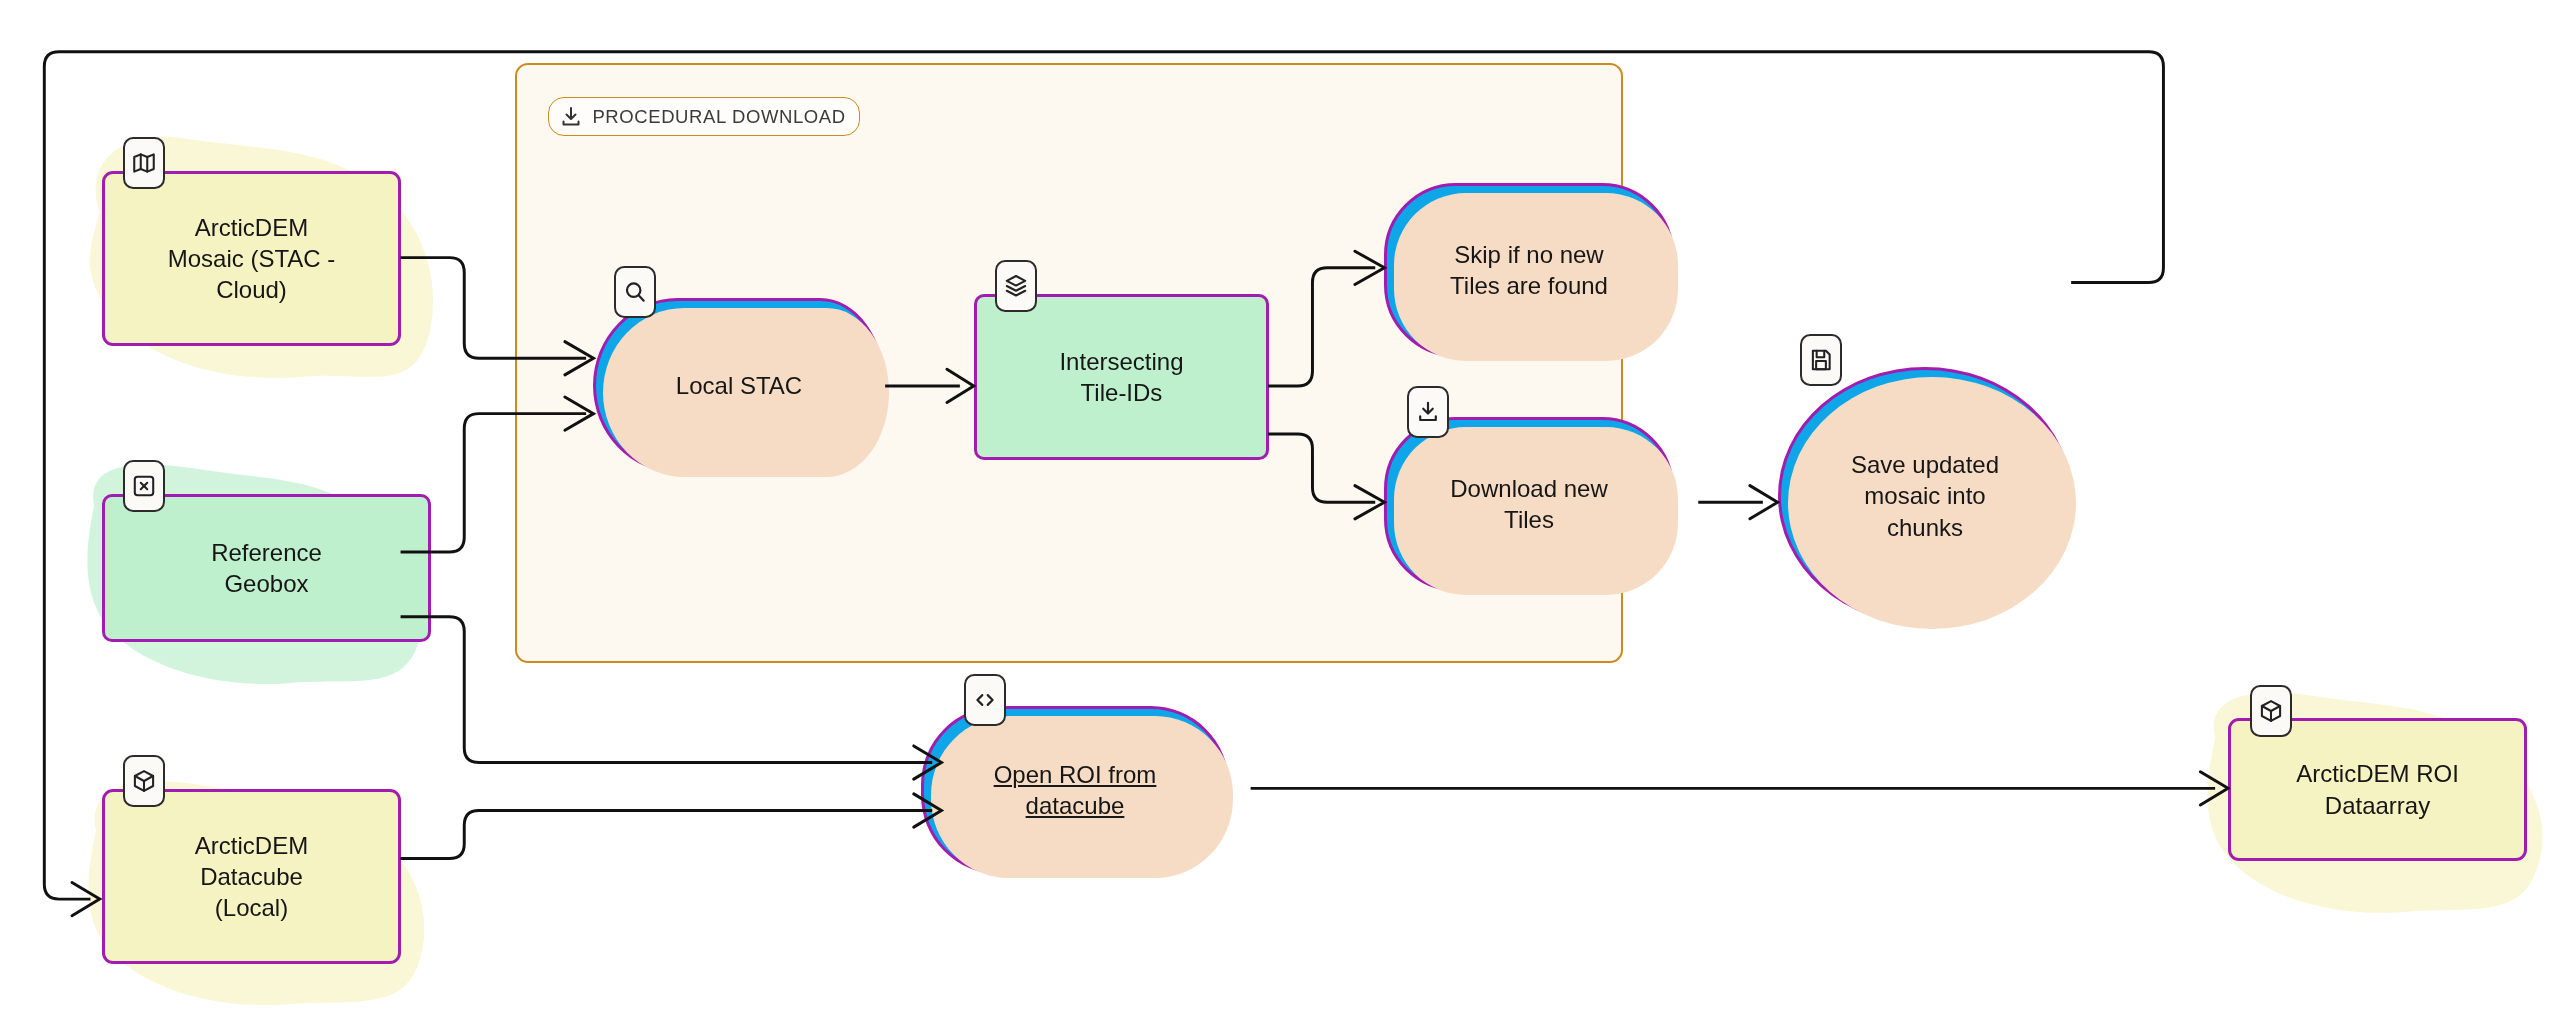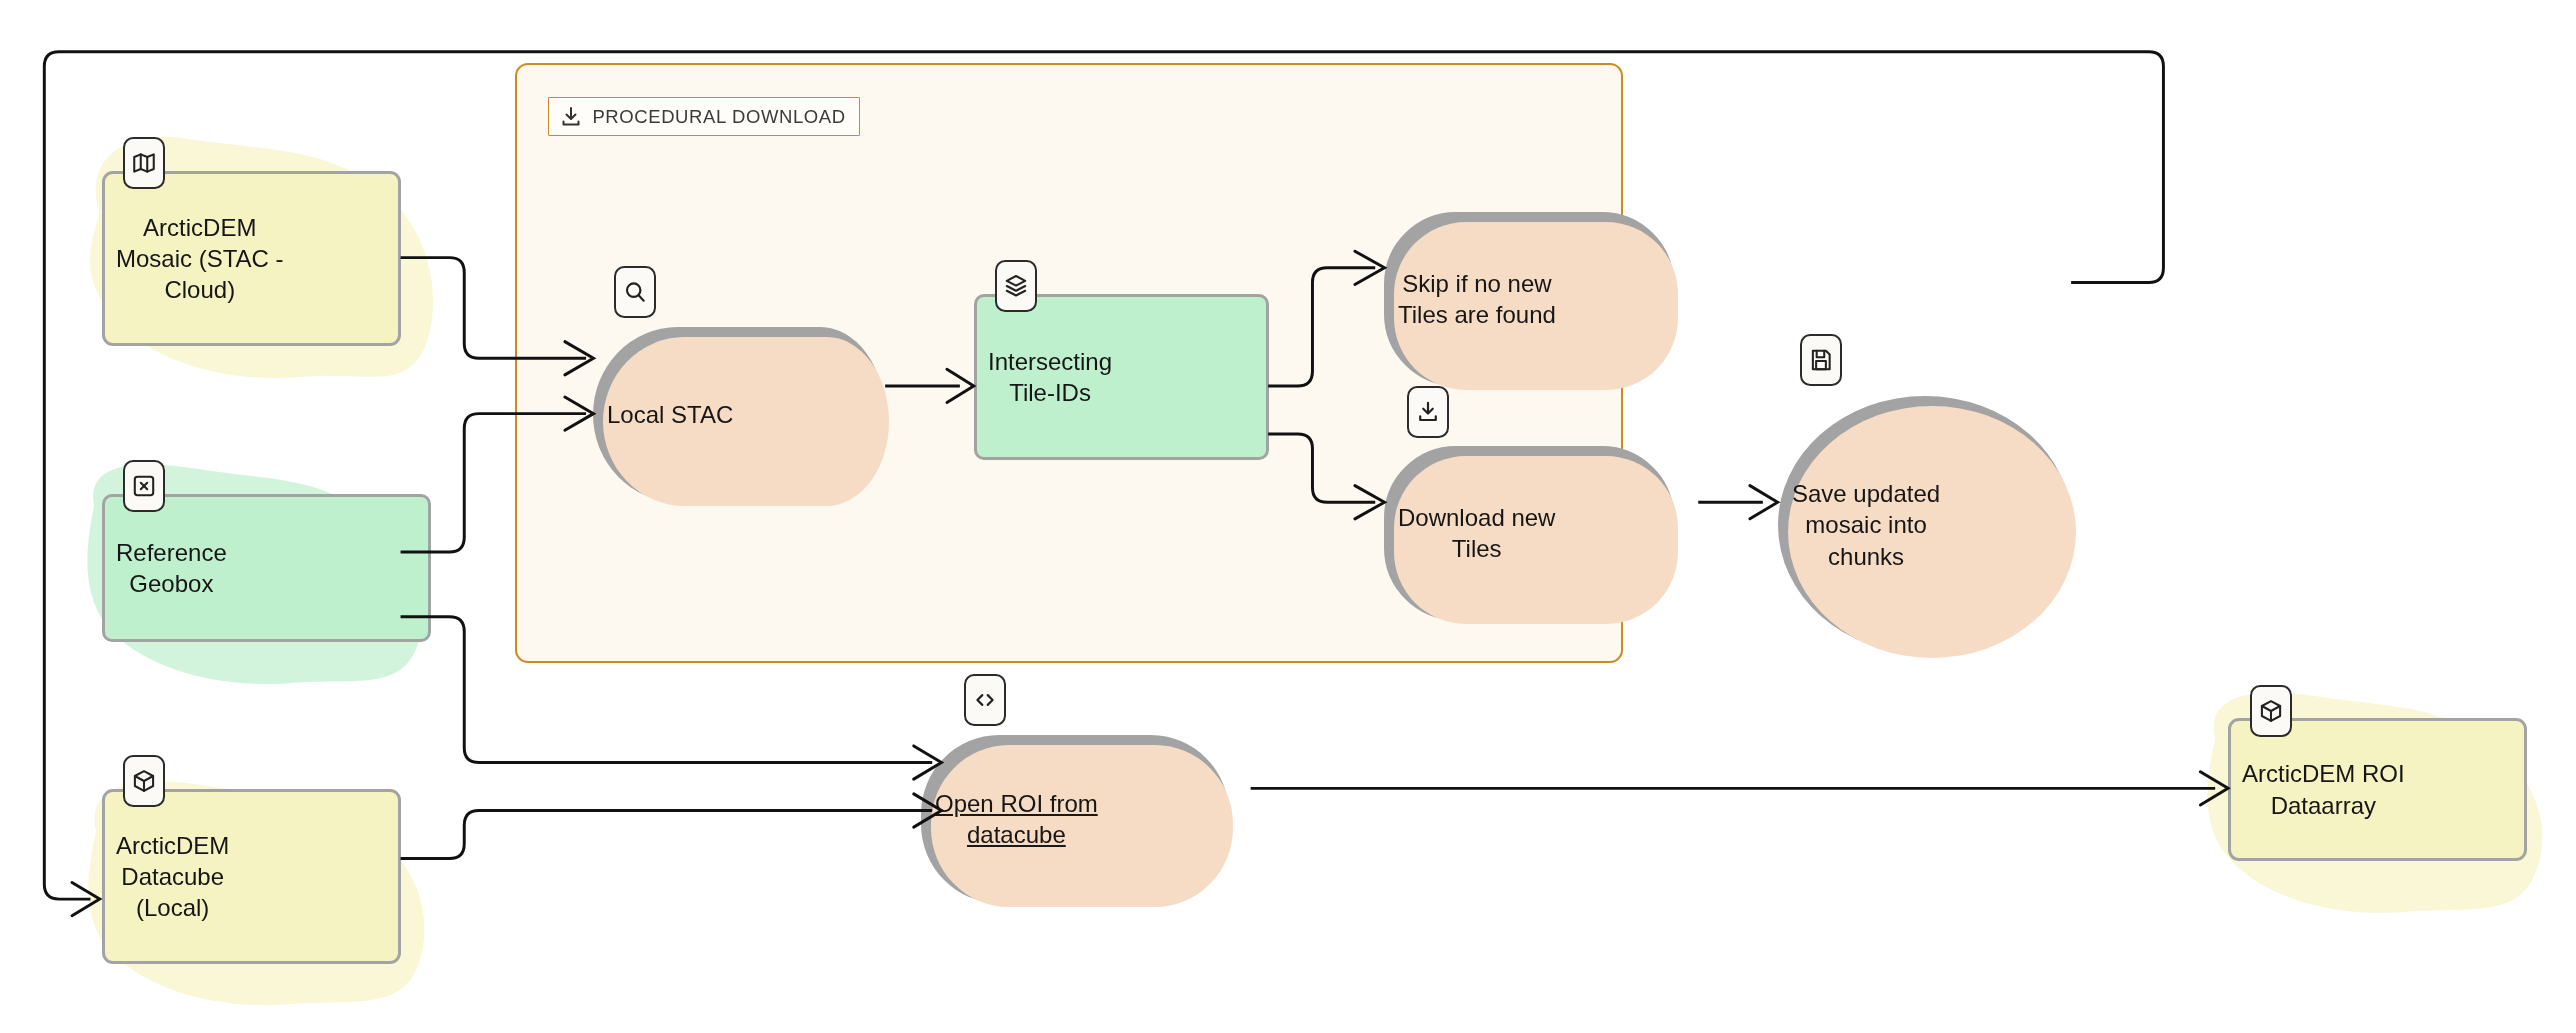--- a/index.html
+++ b/index.html
@@ -53,21 +53,21 @@
     background: #fdf8f0;
     z-index: 1;
   }
   .cluster-label {
     position: absolute;
     display: inline-flex;
     align-items: center;
     gap: 9.2px;
     box-sizing: border-box;
     border: 1.5px solid #cc8a1f;
-    border-radius: 1px;
+    border-radius: 16px;
     background: #fffdf9;
     padding: 6.5px 13px 6.5px 10.2px;
     z-index: 2;
     white-space: nowrap;
   }
   .cluster-label .lbl-text {
     font-size: 18.5px;
     letter-spacing: 0.6px;
     color: #3b3b3b;
     font-family: "Liberation Sans", sans-serif;
@@ -85,44 +85,43 @@
     z-index: 1;
     filter: blur(0px);
   }
 
   
   .node {
     position: absolute;
     box-sizing: border-box;
     display: flex;
     align-items: center;
-    justify-content: flex-start;
+    justify-content: center;
     text-align: center;
-    border: 3px solid #a3a3a3;
+    border: 3px solid #a21caf;
     color: #191919;
     z-index: 2;
     padding: 5.5px 11px;
     line-height: 1.3;
   }
   .node .node-text {
     font-size: 24px;
     font-family: "Liberation Sans", sans-serif;
     white-space: pre-line;
     color: #161616;
   }
 
   .n-data {            
     border-radius: 11px;
   }
   .n-data.yellow { background: #f6f3c2; }
   .n-data.green  { background: #bff0ce; border-radius: 10px; }
 
   .n-proc {            
-    background: #a3a3a3;
-    margin-top: 29px;
+    background: #0ea5e9;
   }
 
   
   .shadow-peach::after {
     content: "";
     position: absolute;
     left: 6.5px; top: 6.5px;
     right: -6.5px; bottom: -6.5px;
     background: #f7dcc5;
     border-radius: inherit;

